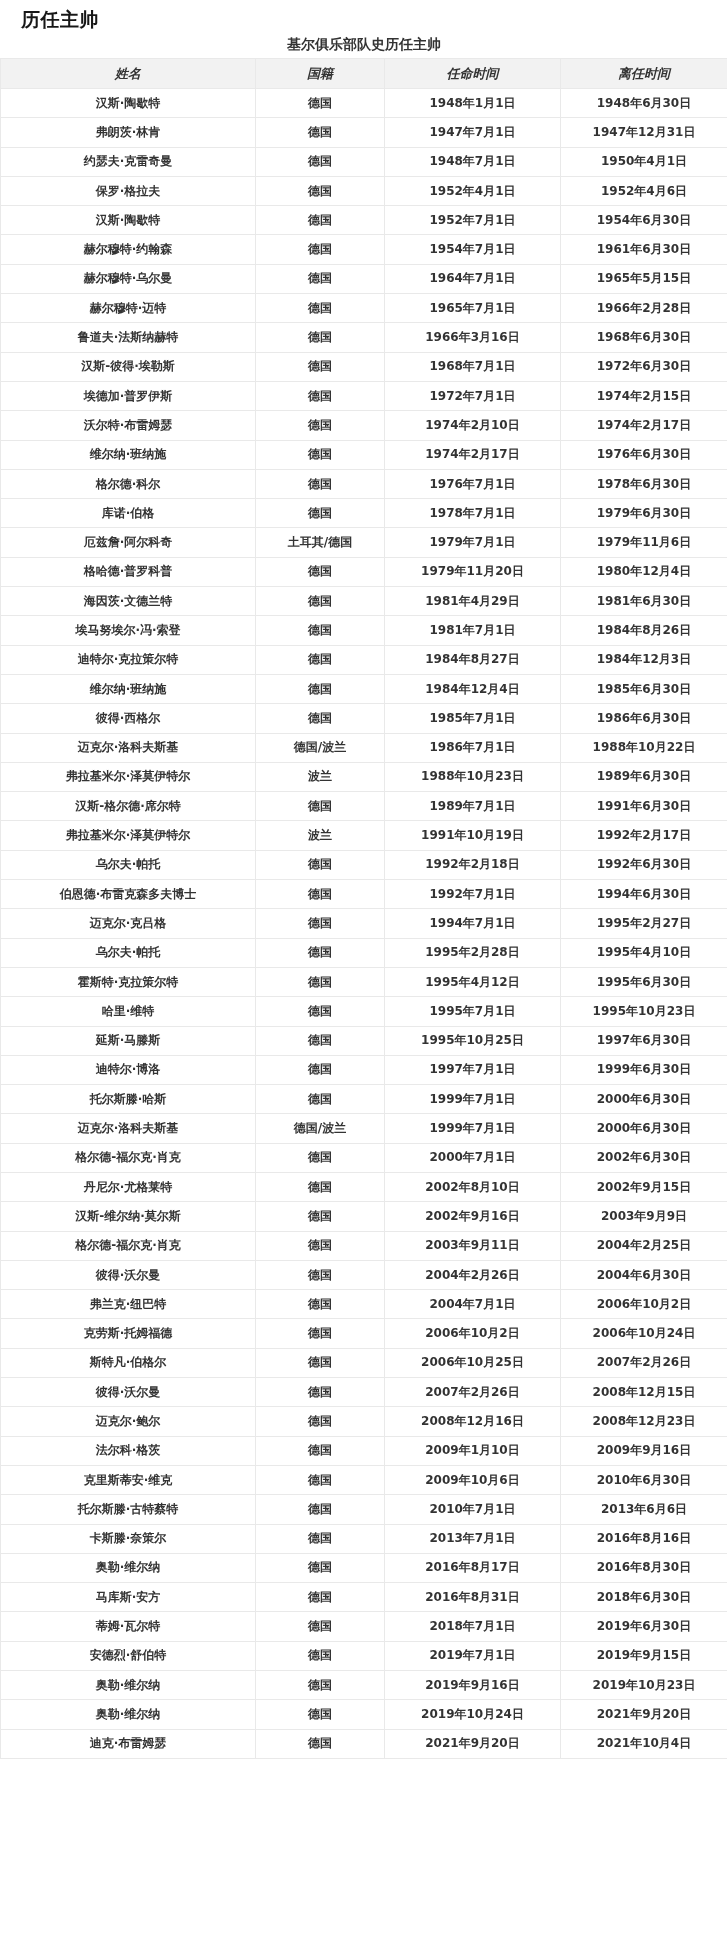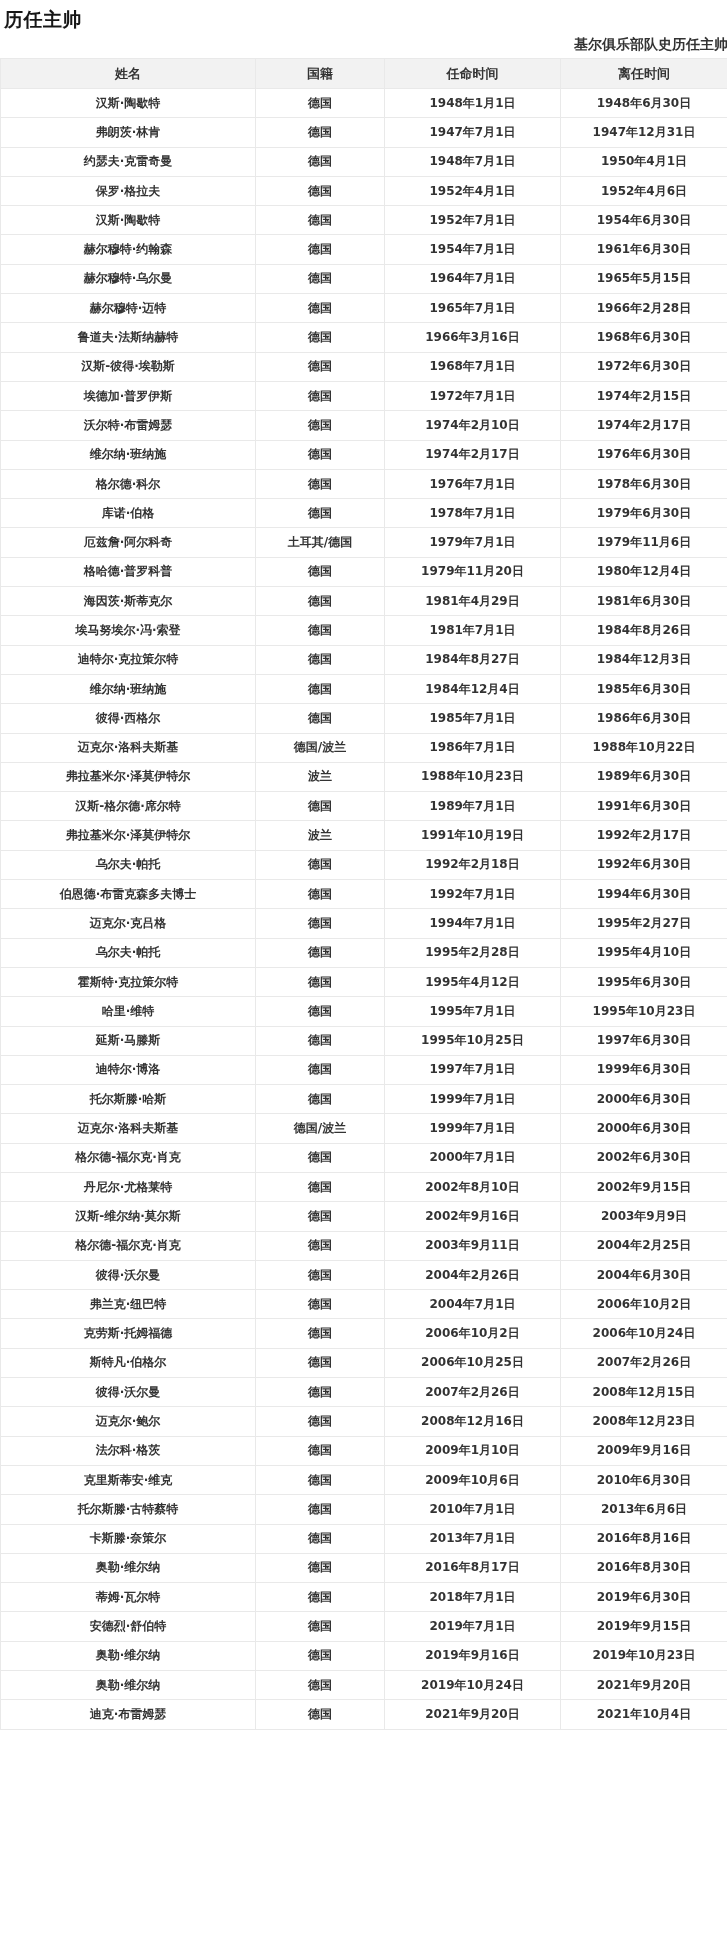--- a/index.html
+++ b/index.html
@@ -9,53 +9,53 @@
   }
   body {
     width: 727px;
     height: 1934px;
     overflow: hidden;
     font-family: "DejaVu Sans", "Liberation Sans", sans-serif;
     color: #333333;
   }
   h1.page-title {
     margin: 0;
-    padding: 6px 0 0 4px;
+    padding: 6px 0 0 21px;
     font-size: 19px;
     line-height: 27px;
     font-weight: 700;
     color: #171717;
     letter-spacing: 0.5px;
   }
   table.coach-table {
     width: 727px;
     border-collapse: collapse;
     table-layout: fixed;
   }
   table.coach-table caption {
     caption-side: top;
-    text-align: right;
+    text-align: center;
     font-size: 14px;
     font-weight: 700;
     color: #333333;
     height: 25px;
     line-height: 22px;
   }
   .coach-table th, .coach-table td {
     border: 1px solid #e9e9e9;
     text-align: center;
     vertical-align: middle;
     font-size: 12px;
     font-weight: 700;
     color: #333333;
     padding: 0;
     overflow: hidden;
     white-space: nowrap;
   }
-  .coach-table thead tr { height: 30px; }
+  .coach-table thead tr { height: 30px; font-style: italic; }
   .coach-table thead th { background: #f2f2f2; font-size: 13px; }
   .coach-table tbody tr { height: 29.3px; background: #ffffff; }
 </style>
 </head>
 <body>
 
 <h1 class="page-title">历任主帅</h1>
 
 <table class="coach-table">
   <caption>基尔俱乐部队史历任主帅</caption>
@@ -170,21 +170,21 @@
         <td>1979年7月1日</td>
         <td>1979年11月6日</td>
       </tr>
       <tr>
         <td>格哈德·普罗科普</td>
         <td>德国</td>
         <td>1979年11月20日</td>
         <td>1980年12月4日</td>
       </tr>
       <tr>
-        <td>海因茨·斯蒂克尔</td>
+        <td>海因茨·文德兰特</td>
         <td>德国</td>
         <td>1981年4月29日</td>
         <td>1981年6月30日</td>
       </tr>
       <tr>
         <td>埃马努埃尔·冯·索登</td>
         <td>德国</td>
         <td>1981年7月1日</td>
         <td>1984年8月26日</td>
       </tr>
@@ -374,20 +374,26 @@
         <td>2013年7月1日</td>
         <td>2016年8月16日</td>
       </tr>
       <tr>
         <td>奥勒·维尔纳</td>
         <td>德国</td>
         <td>2016年8月17日</td>
         <td>2016年8月30日</td>
       </tr>
       <tr>
+        <td>马库斯·安方</td>
+        <td>德国</td>
+        <td>2016年8月31日</td>
+        <td>2018年6月30日</td>
+      </tr>
+      <tr>
         <td>蒂姆·瓦尔特</td>
         <td>德国</td>
         <td>2018年7月1日</td>
         <td>2019年6月30日</td>
       </tr>
       <tr>
         <td>安德烈·舒伯特</td>
         <td>德国</td>
         <td>2019年7月1日</td>
         <td>2019年9月15日</td>

